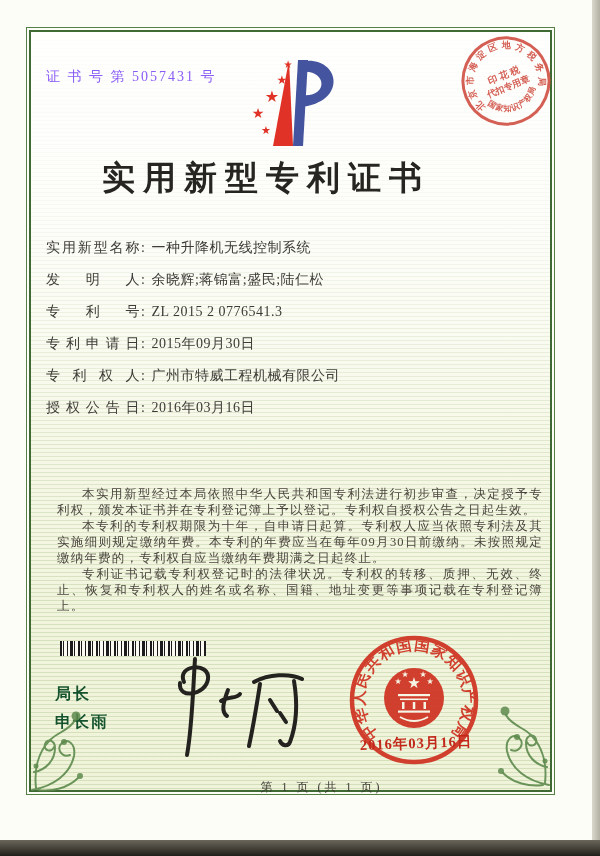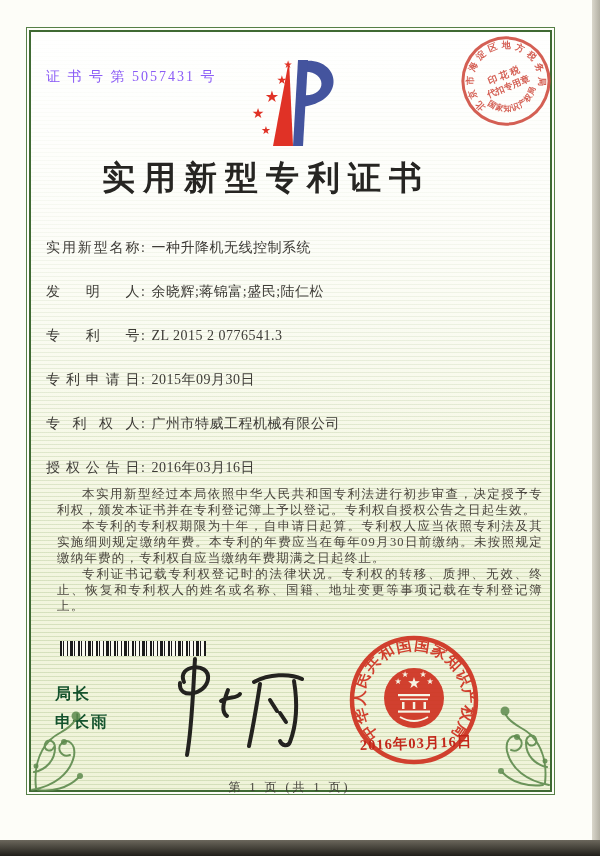--- a/index.html
+++ b/index.html
@@ -16,42 +16,42 @@
   .frame-inner{position:absolute;left:2px;top:2px;right:2px;bottom:2px;
     border:2px solid #3f6a33;
     background:
       linear-gradient(180deg,rgba(255,255,255,.96) 0%,rgba(255,255,255,.72) 26%,rgba(255,255,255,.18) 55%,rgba(255,255,255,0) 75%),
       repeating-linear-gradient(180deg,rgba(150,178,115,.30) 0 1px,rgba(255,255,255,0) 1px 4px),
       linear-gradient(180deg,#fbfcf0 0%,#f5f7e3 45%,#eff3d9 100%);}
   .abs{position:absolute;}
   .cert-no{left:46px;top:68px;font-size:14px;letter-spacing:2px;color:#8b5cf6;}
   .title{left:0;top:156px;width:516px;text-align:center;font-size:33px;font-weight:bold;
     letter-spacing:8px;color:#262522;margin-left:8px;}
-  .fields{left:46px;top:238px;width:500px;display:flex;flex-direction:column;gap:24px;}
+  .fields{left:46px;top:238px;width:500px;display:flex;flex-direction:column;gap:12px;}
   .f-row{font-size:14px;color:#3d3b36;line-height:20px;letter-spacing:.5px;white-space:nowrap;}
   .f-label{display:inline-block;width:94px;text-align:justify;text-align-last:justify;
     -moz-text-align-last:justify;}
   .f-colon{margin:0 6px 0 1px;}
   .paras{left:57px;top:486px;width:486px;font-size:12.5px;line-height:16px;color:#4a463e;
     letter-spacing:1.2px;text-align:justify;}
   .paras p{margin:0;text-indent:2em;}
   .barcode{left:60px;top:641px;width:146px;height:15px;
     background:repeating-linear-gradient(90deg,#1c1c1c 0 2px,#fbfbf2 2px 3px,#1c1c1c 3px 4px,
       #fbfbf2 4px 7px,#1c1c1c 7px 8px,#fbfbf2 8px 10px,#1c1c1c 10px 13px,#fbfbf2 13px 14px,
       #1c1c1c 14px 15px,#fbfbf2 15px 18px);}
   .signer{left:55px;font-family:"Liberation Sans","DejaVu Sans",sans-serif;
     font-size:16px;font-weight:bold;color:#14532d;letter-spacing:2px;}
   .signer.t{top:684px;} .signer.n{top:712px;text-align:center;}
   .sig-svg{left:148px;top:650px;}
   .seal-svg{left:346px;top:632px;}
   .seal-date{left:350px;top:734px;width:132px;text-align:center;font-size:14.5px;font-weight:bold;
     color:#c2271a;letter-spacing:1px;transform:rotate(-2deg);z-index:5;}
   .tax-svg{left:456px;top:31px;}
   .footer{left:26px;top:779px;width:527px;text-align:center;font-size:12px;color:#3c3a34;
-    letter-spacing:3px;}
+    letter-spacing:3px;padding-left:32px;}
   .orn{left:28px;top:698px;} .orn.r{left:465px;top:690px;transform:scaleX(-1);}
   svg text{font-family:"Liberation Serif","DejaVu Serif",serif;}
 </style>
 </head>
 <body>
 
 <div class="stage">
 
   <div class="frame">
     <div class="frame-inner"></div>

